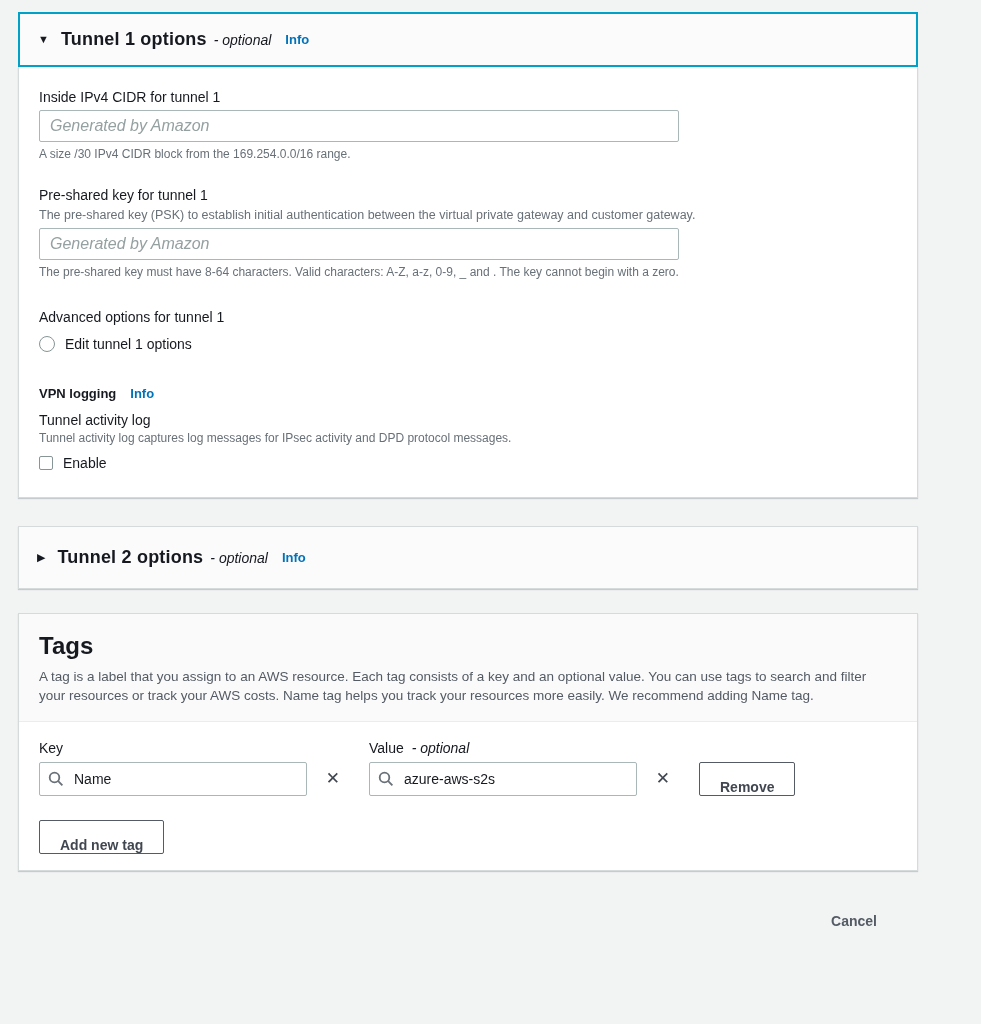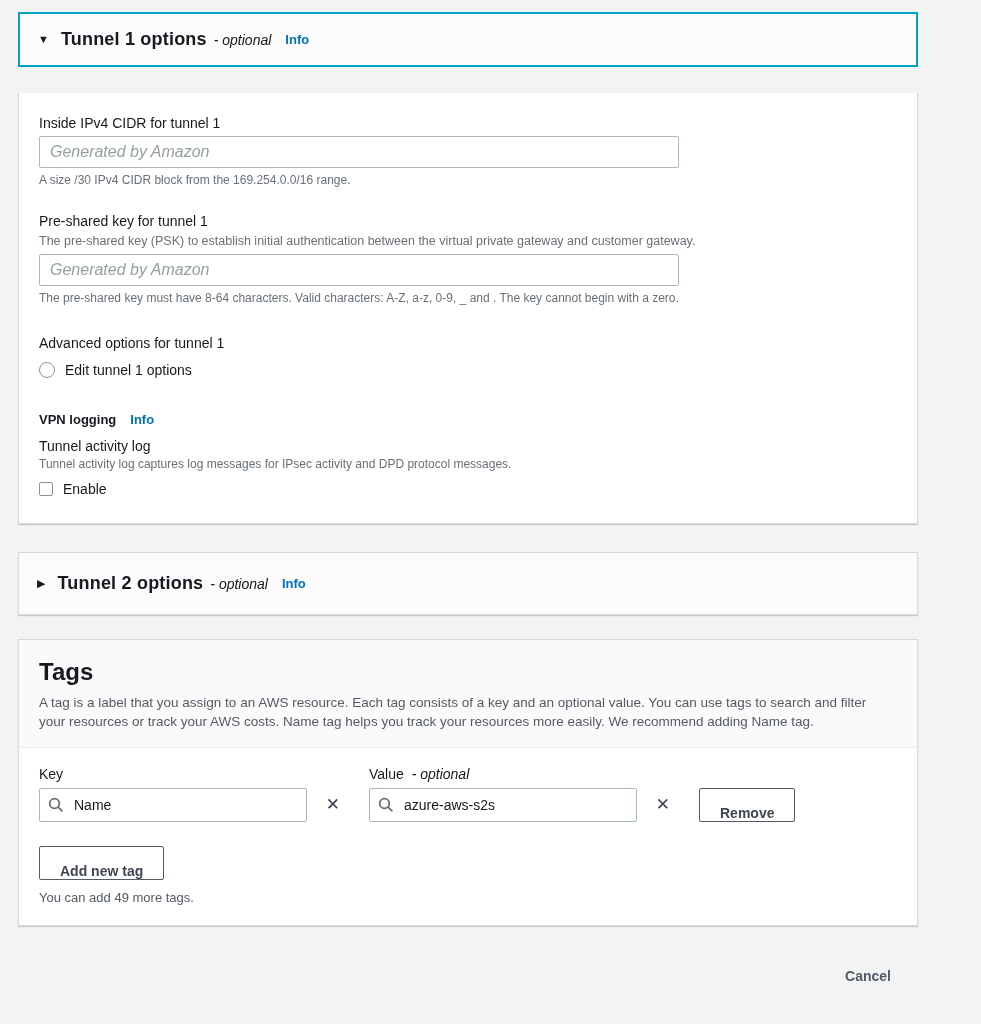--- a/index.html
+++ b/index.html
@@ -35,21 +35,20 @@
   .optional { font-style: italic; font-size: 14px; color: #16191f; margin-left: 7px; }
   .info-link { color: #0073bb; font-weight: 700; font-size: 13px; margin-left: 14px; cursor: pointer; }
 
   
   .t1-content {
     background: #fff;
     border: 1px solid #d5dbdb;
     border-top: none;
     box-shadow: 0 1px 1px 0 rgba(0,28,36,.18);
     padding: 22px 12px 26px 20px;
-    margin-top: 26px;
   }
   .form-label { font-size: 14px; color: #16191f; margin-bottom: 5px; }
   .field-desc { font-size: 12.5px; color: #687078; margin-bottom: 6px; }
   .text-input {
     width: 640px; height: 32px;
     border: 1px solid #aab7b8; border-radius: 2px;
     padding: 0 10px; font-size: 16px; color: #16191f;
     font-family: "Liberation Sans", sans-serif;
     background: #fff;
   }
@@ -111,21 +110,21 @@
     font-weight: 700; font-size: 14px; color: #414750;
     font-family: "Liberation Sans", sans-serif; cursor: pointer;
   }
   .add-btn { margin-top: 24px; }
   .remaining { font-size: 13px; color: #545b64; margin-top: 10px; padding-bottom: 4px; }
 
   
   .footer { display: flex; justify-content: flex-end; align-items: center; margin-top: 42px; padding-bottom: 28px; }
   .cancel-btn {
     background: none; border: none; font-weight: 700; font-size: 14px;
-    color: #545b64; margin-right: 27px; cursor: pointer;
+    color: #545b64; margin-right: 41px; cursor: pointer;
     font-family: "Liberation Sans", sans-serif;
   }
   .primary-btn {
     background: #ec7211; border: 1px solid #ec7211; border-radius: 2px;
     color: #fff; font-weight: 700; font-size: 14px;
     padding: 9px 24px; cursor: pointer;
     font-family: "Liberation Sans", sans-serif;
   }
 </style>
 </head>
@@ -223,21 +222,20 @@
             <button class="clear-btn">✕</button>
           </div>
         </div>
 
         <button class="secondary-btn">Remove</button>
       </div>
 
       <div>
         <button class="secondary-btn add-btn">Add new tag</button>
       </div>
-      <div class="remaining">You can add 49 more tags.</div>
     </div>
   </div>
 
   <div class="footer">
     <button class="cancel-btn">Cancel</button>
   </div>
 
 </div>
 
 </body></html>

